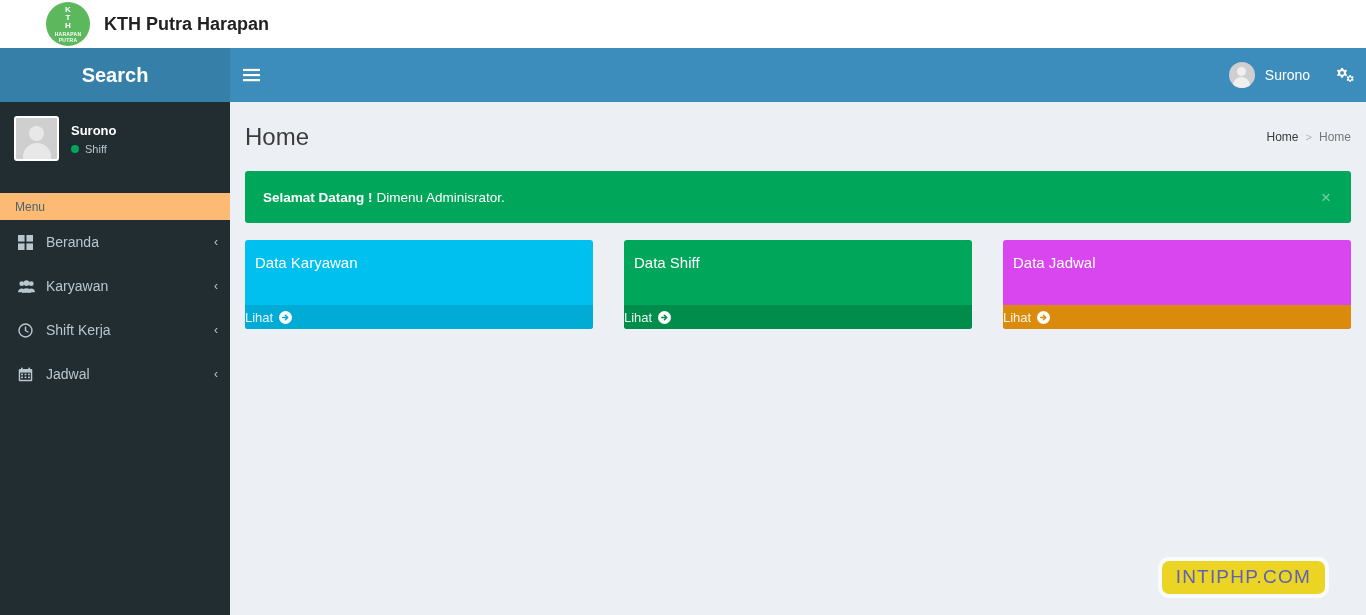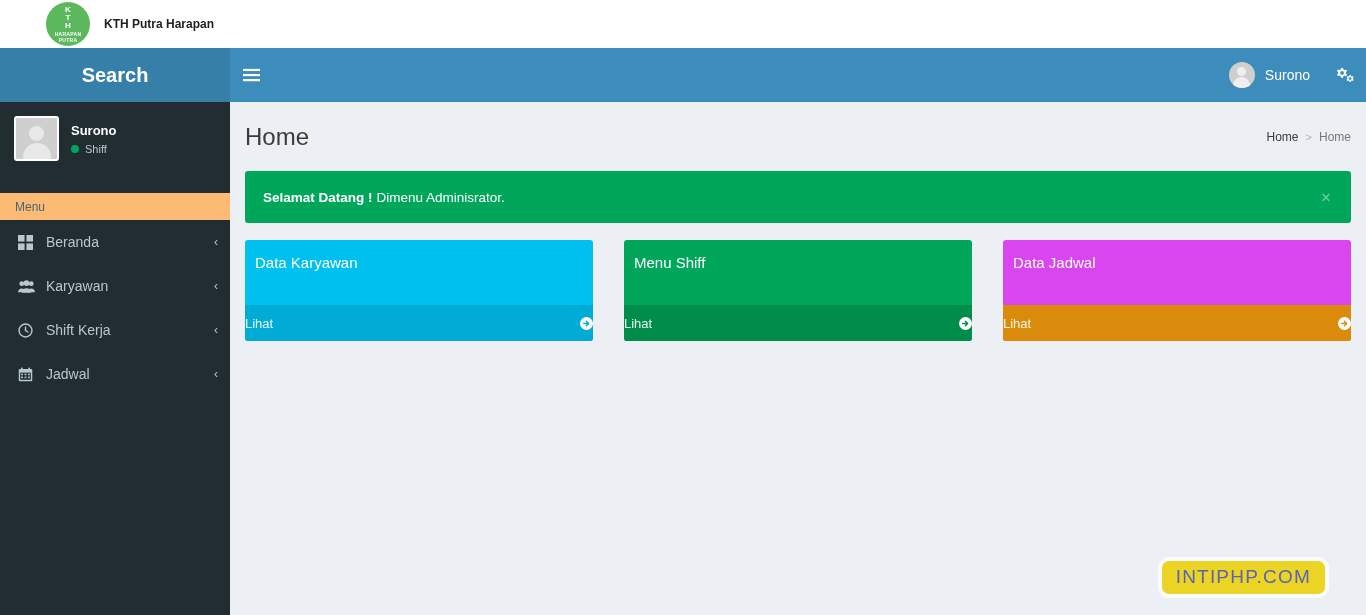--- a/index.html
+++ b/index.html
@@ -39,21 +39,21 @@
     position: absolute; left: 0; right: 0; bottom: 3px;
     text-align: center;
     color: #ffffff;
     font-size: 5px;
     font-weight: bold;
     letter-spacing: .3px;
     transform: scaleY(.9);
   }
   .brand-name {
     margin-left: 14px;
-    font-size: 12px; font-weight: bold; color: #222222;
+    font-size: 18px; font-weight: bold; color: #222222;
   }
 
   
   .sidebar {
     position: absolute; top: 48px; left: 0;
     width: 230px; height: 567px;
     background: #222d32;
   }
   .logo-box {
     height: 54px; width: 230px;
@@ -242,22 +242,22 @@
     border-radius: 3px;
     overflow: hidden;
     color: #ffffff;
   }
   .small-box .box-body {
     height: 65px;
     padding: 14px 14px 0 10px;
     font-size: 15px;
   }
   .small-box .box-footer {
-    height: 36px;
-    display: flex; align-items: center; justify-content: space-between;
+    height: 24px;
+    display: flex; align-items: center; justify-content: flex-start;
     font-size: 13px;
     color: rgba(255,255,255,.9);
     cursor: pointer;
     gap: 6px;
   }
   .box-aqua { background: #00c0ef; }
   .box-aqua .box-footer { background: #00acd6; }
   .box-green { background: #00a65a; }
   .box-green .box-footer { background: #008d4c; }
   .box-yellow { background: #d946ef; }
@@ -426,21 +426,21 @@
       <div class="box-footer">
         <span>Lihat</span>
         <svg width="13" height="13" viewBox="0 0 14 14">
           <circle cx="7" cy="7" r="7" fill="#ffffff"></circle>
           <path d="M4 7h4.6M6.9 4.6L9.4 7l-2.5 2.4" fill="none" stroke="#00acd6" stroke-width="1.6" stroke-linecap="round" stroke-linejoin="round"></path>
         </svg>
       </div>
     </div>
 
     <div class="small-box box-green">
-      <div class="box-body">Menu Shiff</div>
+      <div class="box-body">Data Shiff</div>
       <div class="box-footer">
         <span>Lihat</span>
         <svg width="13" height="13" viewBox="0 0 14 14">
           <circle cx="7" cy="7" r="7" fill="#ffffff"></circle>
           <path d="M4 7h4.6M6.9 4.6L9.4 7l-2.5 2.4" fill="none" stroke="#008d4c" stroke-width="1.6" stroke-linecap="round" stroke-linejoin="round"></path>
         </svg>
       </div>
     </div>
 
     <div class="small-box box-yellow">

